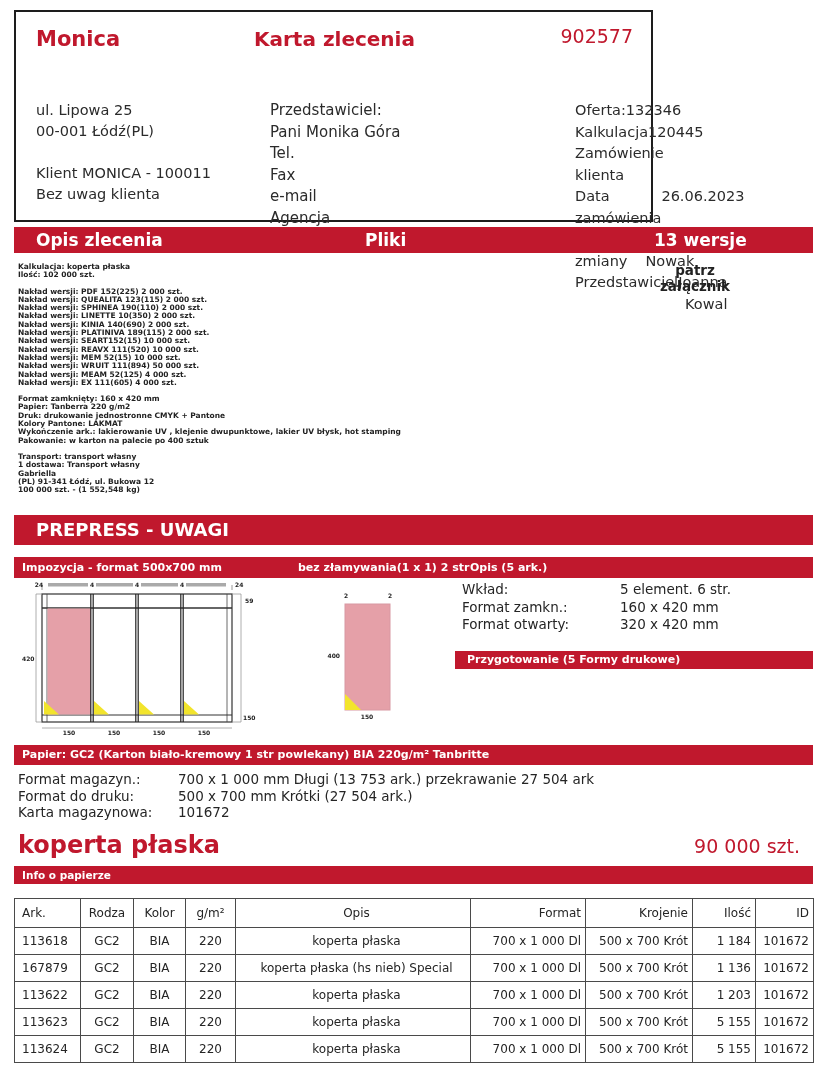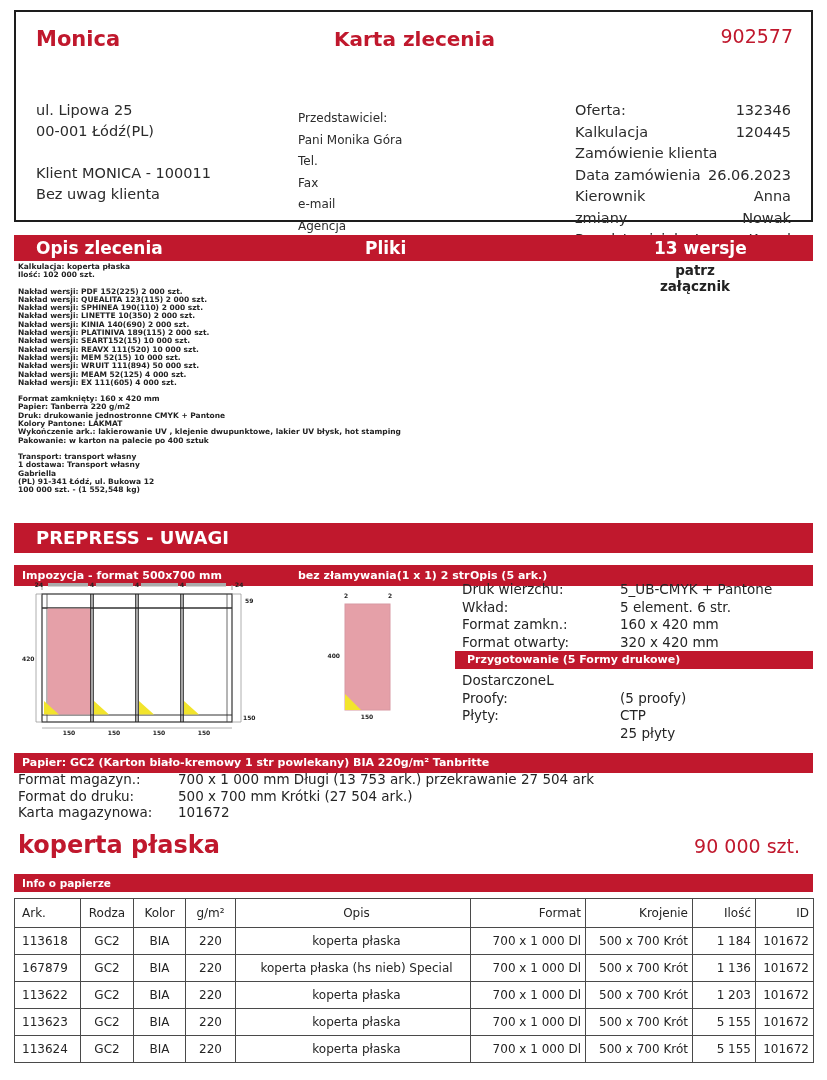--- a/index.html
+++ b/index.html
@@ -3,36 +3,36 @@
 <meta charset="utf-8">
 <style>
   * { margin:0; padding:0; box-sizing:border-box; }
   html,body { background:#fff; }
   body { font-family:"DejaVu Sans","Liberation Sans",sans-serif; color:#2b2b2b; }
   .page { position:relative; width:827px; height:1080px; background:#fff; overflow:hidden; }
 
   .red { color:#c0182d; }
 
   
-  .header-box { position:absolute; top:10px; left:14px; width:799px; height:212px;
+  .header-box { position:absolute; top:10px; left:14px; width:639px; height:212px;
                 border:2px solid #1d1d1d; background:#fff; }
   .hb-title-row { position:absolute; top:15px; left:20px; right:18px; height:28px; }
   .company-name { position:absolute; left:0; top:0; font-size:21px; font-weight:bold; }
   .doc-title { position:absolute; left:0; right:0; text-align:center; top:0; font-size:20px; font-weight:bold; }
   .order-no { position:absolute; right:0; top:-2px; font-size:19px; }
   .hb-cols { position:absolute; top:88px; left:20px; right:20px; }
   .hb-col1 { position:absolute; left:0; width:235px; font-size:14.5px; line-height:21px; }
   .hb-col1 .gap { height:21px; }
-  .hb-col2 { position:absolute; left:262px; width:210px; font-size:12px; line-height:21.5px;margin-top:8px; }
+  .hb-col2 { position:absolute; left:234px; width:210px; font-size:15px; line-height:21.5px; }
   .hb-col3 { position:absolute; left:505px; right:0; font-size:14.5px; }
   .meta-row { display:flex; justify-content:space-between; line-height:21.5px;margin-left:34px; }
   .meta-row .v { text-align:right; }
 
   
-  .bar { position:absolute; left:14px; width:799px; background:#c0182d; color:#fff;margin-top:8px; }
+  .bar { position:absolute; left:14px; width:799px; background:#c0182d; color:#fff; }
   .bar-sections { top:227px; height:26px; font-size:17px; font-weight:bold; line-height:26px; }
   .bar-sections .l { position:absolute; left:22px; }
   .bar-sections .c { position:absolute; left:351px; }
   .bar-sections .r { position:absolute; left:640px; }
   .attachment-note { position:absolute; top:262px; left:645px; width:100px; text-align:center;
                      font-size:13.5px; font-weight:bold; color:#222; }
 
   
   .desc-block { position:absolute; top:263px; left:18px; width:430px;
                 font-size:7.5px; font-weight:bold; line-height:8.3px; color:#222; }
@@ -265,65 +265,39 @@
     <rect x="35" y="16" width="45" height="106" fill="#e5a0a8" stroke="#d898a2" stroke-width="1"></rect>
     <polygon points="35,122 35,106 51,122" fill="#f2e42c"></polygon>
     <text x="36" y="10" text-anchor="middle">2</text>
     <text x="80" y="10" text-anchor="middle">2</text>
     <text x="30" y="70" text-anchor="end">400</text>
     <text x="57" y="131" text-anchor="middle">150</text>
   </svg>
 
   <div class="details">
 
-      <div class="kv-row">
-        <span class="k">Druk wierzchu:</span>
-        <span class="v">5_UB-CMYK + Pantone</span>
-      </div>
 
       <div class="kv-row">
         <span class="k">Wkład:</span>
         <span class="v">5 element. 6 str.</span>
       </div>
 
       <div class="kv-row">
         <span class="k">Format zamkn.:</span>
         <span class="v">160 x 420 mm</span>
       </div>
 
       <div class="kv-row">
         <span class="k">Format otwarty:</span>
         <span class="v">320 x 420 mm</span>
       </div>
     </div>
 
   <div class="bar-przyg">Przygotowanie (5 Formy drukowe)</div>
 
-  <div class="details2">
-
-      <div class="kv-row">
-        <span class="k">DostarczoneL</span>
-        <span class="v"></span>
-      </div>
-
-      <div class="kv-row">
-        <span class="k">Proofy:</span>
-        <span class="v">(5 proofy)</span>
-      </div>
-
-      <div class="kv-row">
-        <span class="k">Płyty:</span>
-        <span class="v">CTP</span>
-      </div>
-
-      <div class="kv-row">
-        <span class="k"></span>
-        <span class="v">25 płyty</span>
-      </div>
-    </div>
 
   <div class="bar bar-paper">Papier: GC2 (Karton biało-kremowy 1 str powlekany) BIA 220g/m² Tanbritte</div>
 
   <div class="magazine">
 
       <div class="kv-row">
         <span class="k">Format magazyn.:</span>
         <span class="v">700 x 1 000 mm Długi (13 753 ark.) przekrawanie 27 504 ark</span>
       </div>
 

